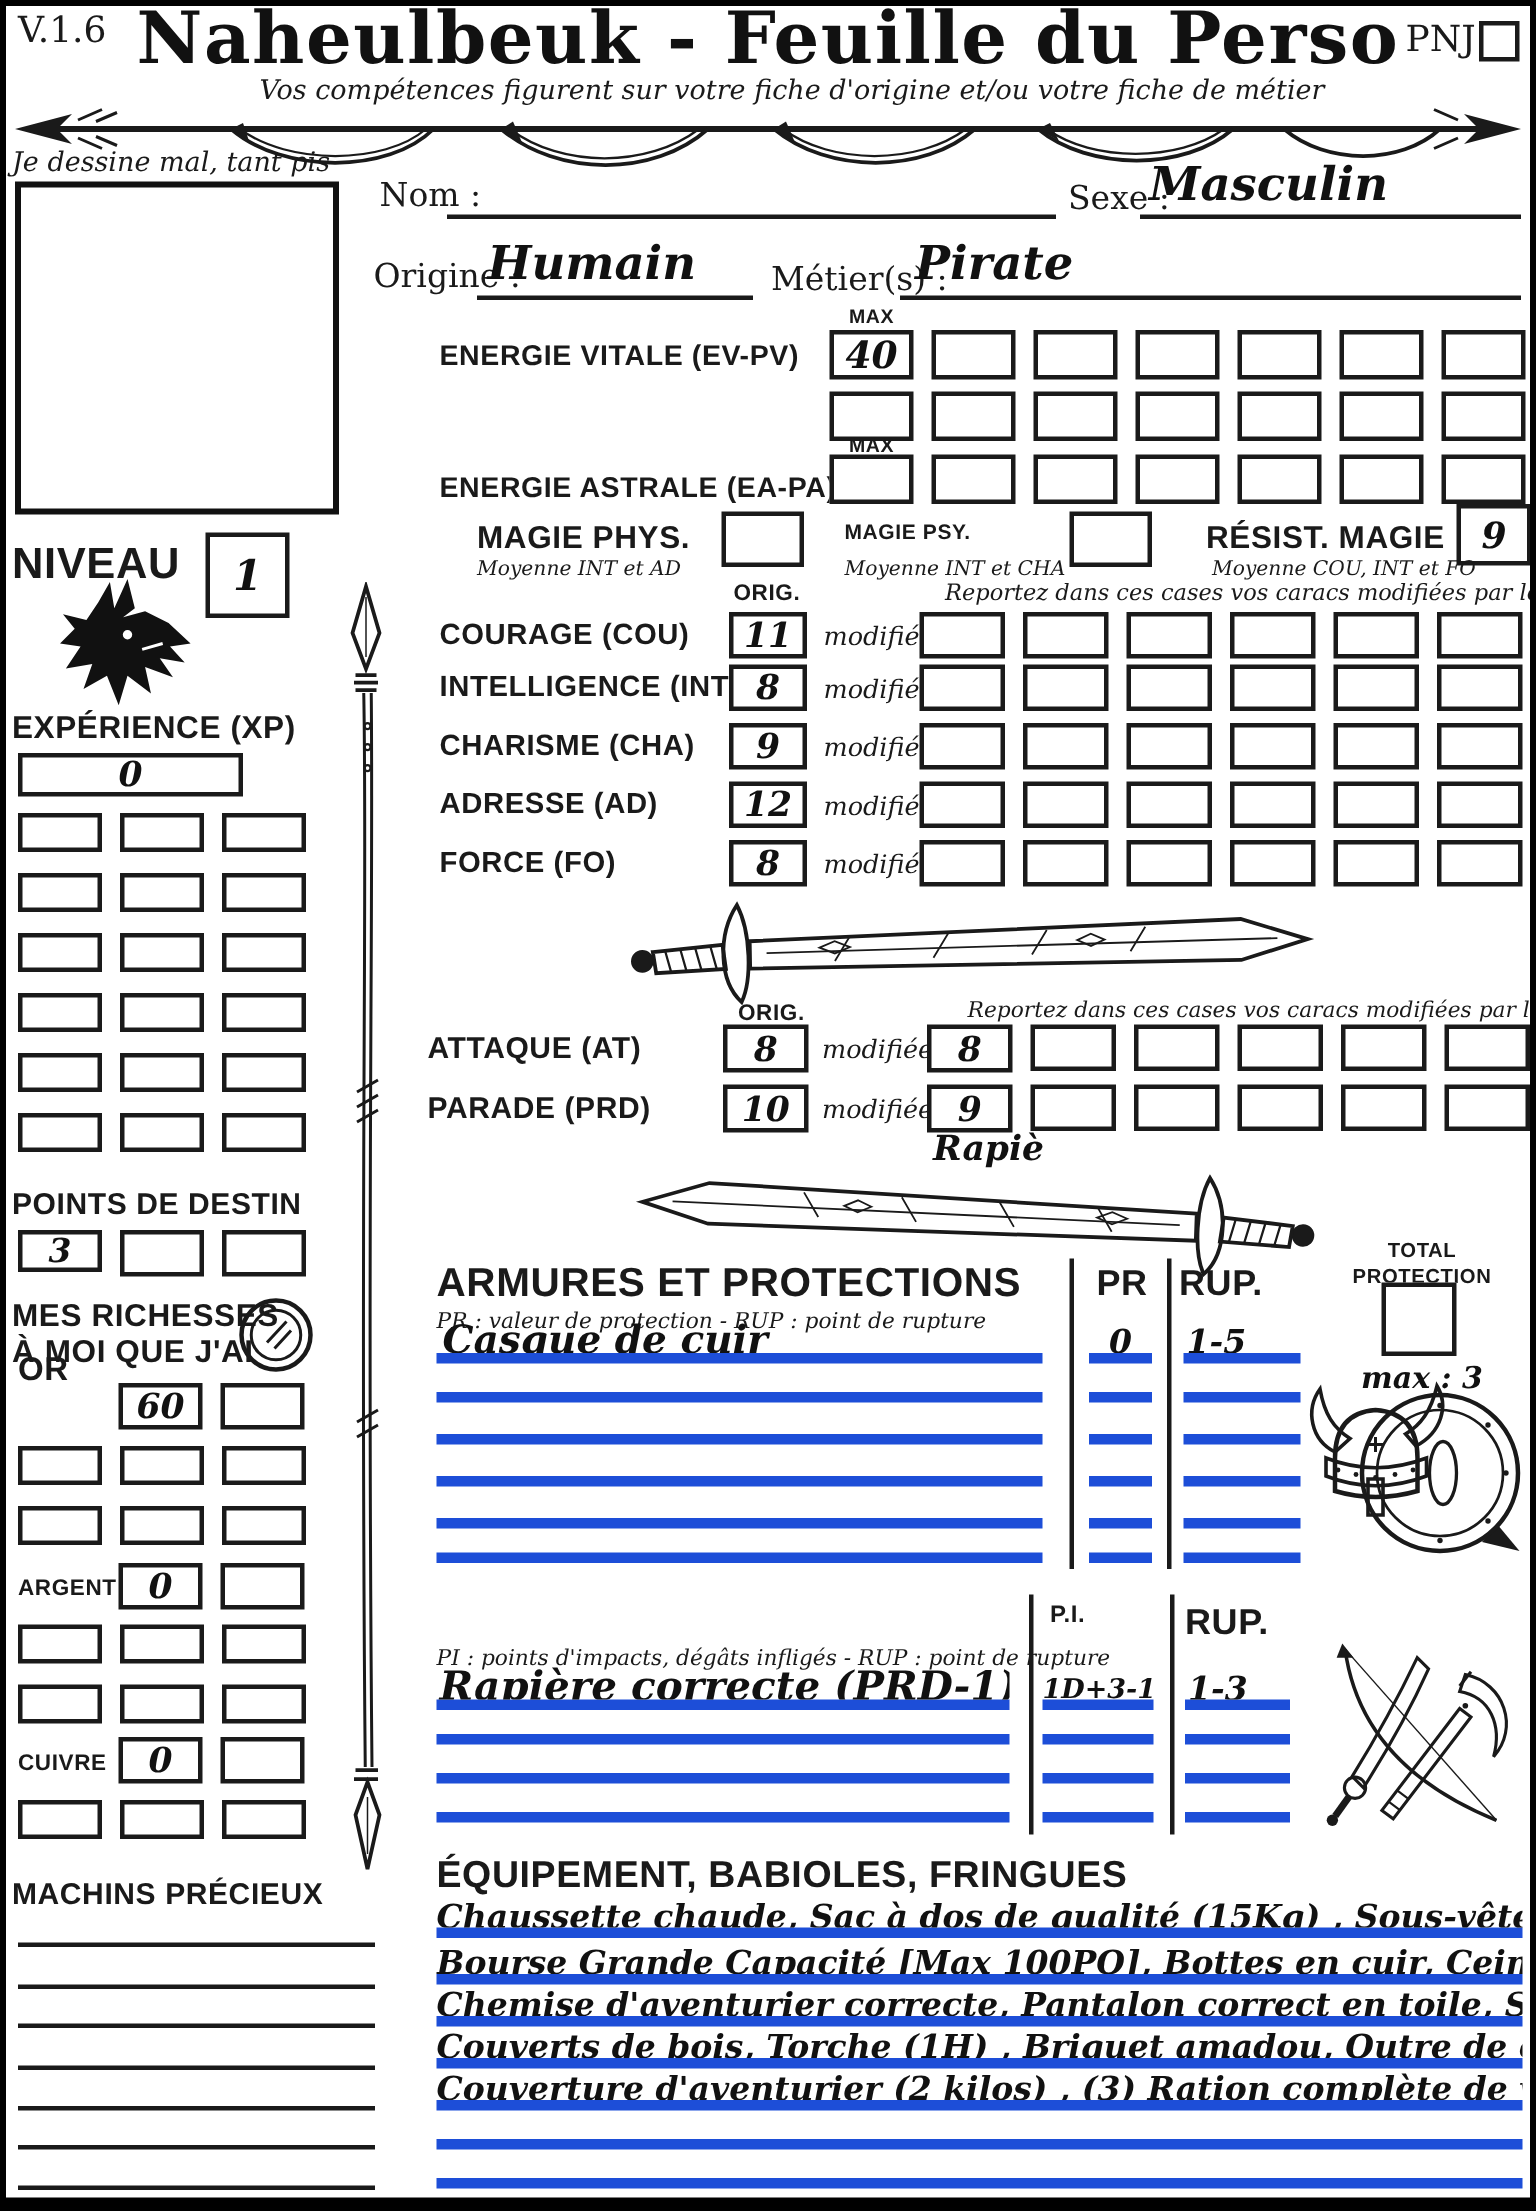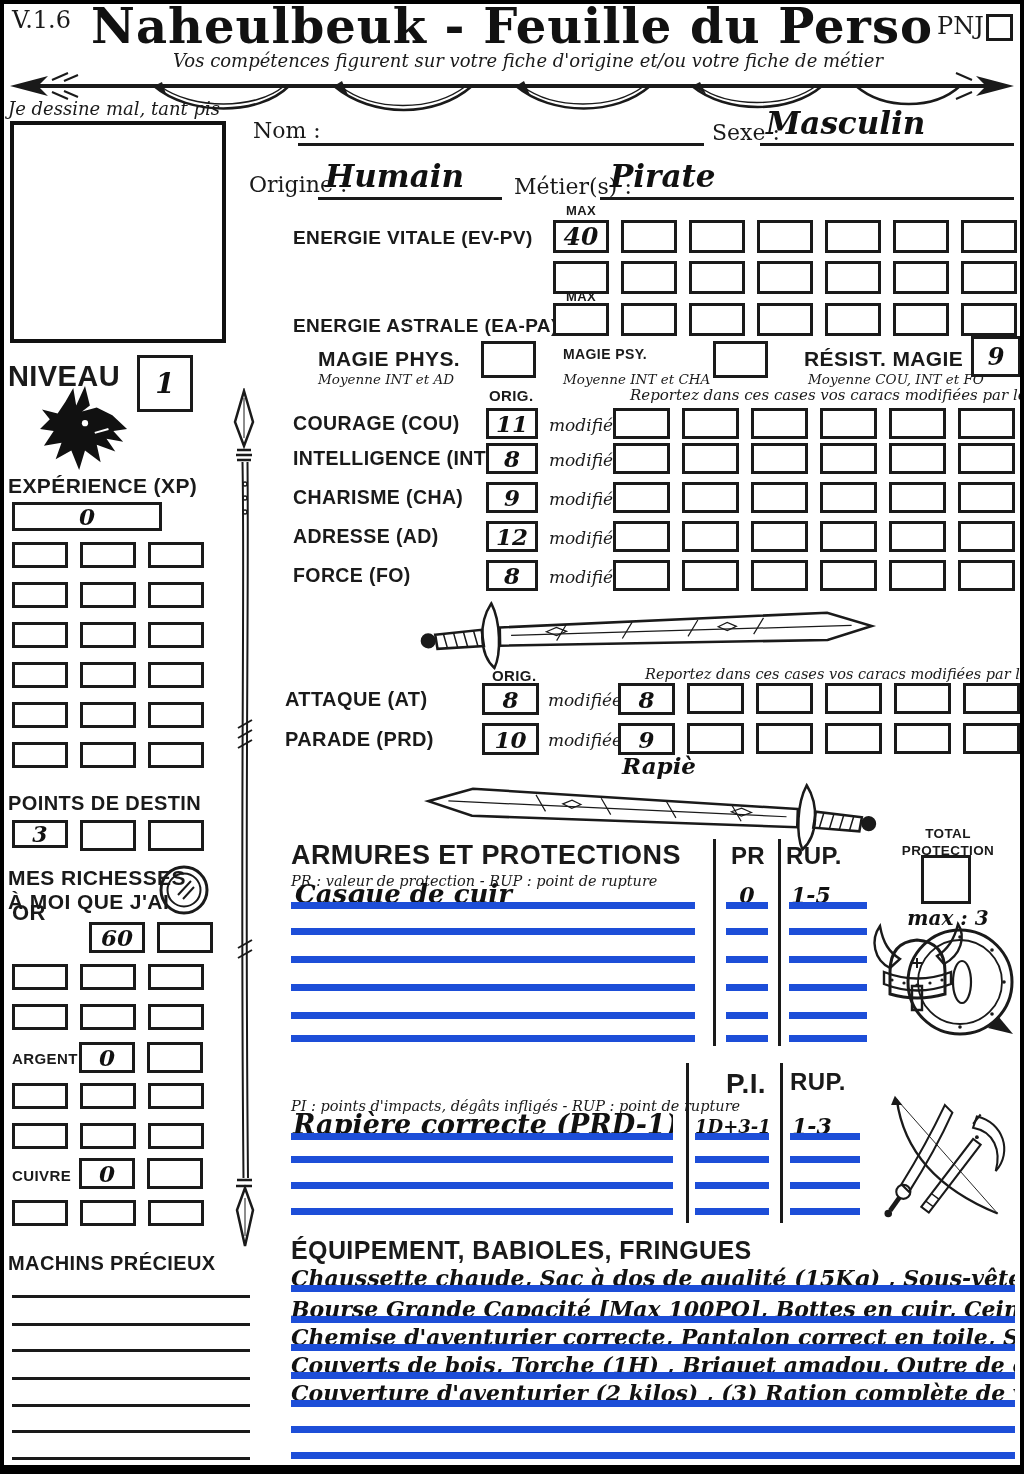--- a/index.html
+++ b/index.html
@@ -115,21 +115,21 @@
 
   <div class="abs" style="left:158px;top:864px;">
     <svg width="52" height="52" viewBox="0 0 52 52">
       <circle cx="26" cy="26" r="23" class="ink" stroke-width="3"></circle>
       <circle cx="26" cy="26" r="16.5" class="ink" stroke-width="2"></circle>
       <path class="ink" d="M20 31 L33 17 M25 35 L36 23" stroke-width="2"></path>
     </svg>
   </div>
 
   <div class="abs blabel" style="left:12px;top:900px;font-size:22px;">OR</div>
-  <div class="abs pair" style="left:89px;top:922px;">
+  <div class="abs pair" style="left:79px;top:922px;">
     <div class="cell val" style="width:56px;height:31px;font-size:23px;">60</div>
     <div class="pair">
         <div class="cell"></div>
       </div>
   </div>
   <div class="abs grid3" style="left:12px;top:964px;">
       <div class="cell"></div>
       <div class="cell"></div>
       <div class="cell"></div>
       <div class="cell"></div>
@@ -430,21 +430,21 @@
       <circle cx="22" cy="60" r="1.6" fill="#1a1a1a"></circle>
         <circle cx="34" cy="63" r="1.6" fill="#1a1a1a"></circle>
       <circle cx="47" cy="65" r="1.6" fill="#1a1a1a"></circle>
         <circle cx="60" cy="63" r="1.6" fill="#1a1a1a"></circle>
       <circle cx="72" cy="60" r="1.6" fill="#1a1a1a"></circle>
       <path d="M42 66 L52 66 L52 90 L42 90 Z" fill="#fff" class="ink" stroke-width="2.4"></path>
       <path class="ink" d="M47 38 v10 M42 43 h10" stroke-width="2"></path>
     </svg>
   </div>
 
-  <div class="abs blabel" style="left:700px;top:1068px;width:66px;text-align:right;font-size:28px;">P.I.</div>
+  <div class="abs blabel" style="left:700px;top:1068px;width:66px;text-align:left;font-size:16px;">P.I.</div>
   <div class="abs blabel" style="left:790px;top:1068px;width:80px;text-align:left;font-size:24px;">RUP.</div>
   <div class="abs ital" style="left:291px;top:1098px;font-size:14.5px;">PI : points d'impacts, dégâts infligés - RUP : point de rupture</div>
   <div class="vline" style="left:686px;top:1063px;height:160px;"></div>
   <div class="vline" style="left:780px;top:1063px;height:160px;"></div>
 
   <div class="abs field script" style="left:291px;top:1106px;width:382px;height:34px;font-size:27px;line-height:37px;padding-left:2px;">Rapière correcte (PRD-1)</div>
   <div class="abs field script" style="left:695px;top:1106px;width:74px;height:34px;font-size:18px;line-height:42px;text-align:center;">1D+3-1</div>
   <div class="abs field script" style="left:790px;top:1106px;width:70px;height:34px;font-size:22px;line-height:40px;padding-left:2px;">1-3</div>
 
   <div class="abs field script" style="left:291px;top:1135px;width:382px;height:28px;"></div>

